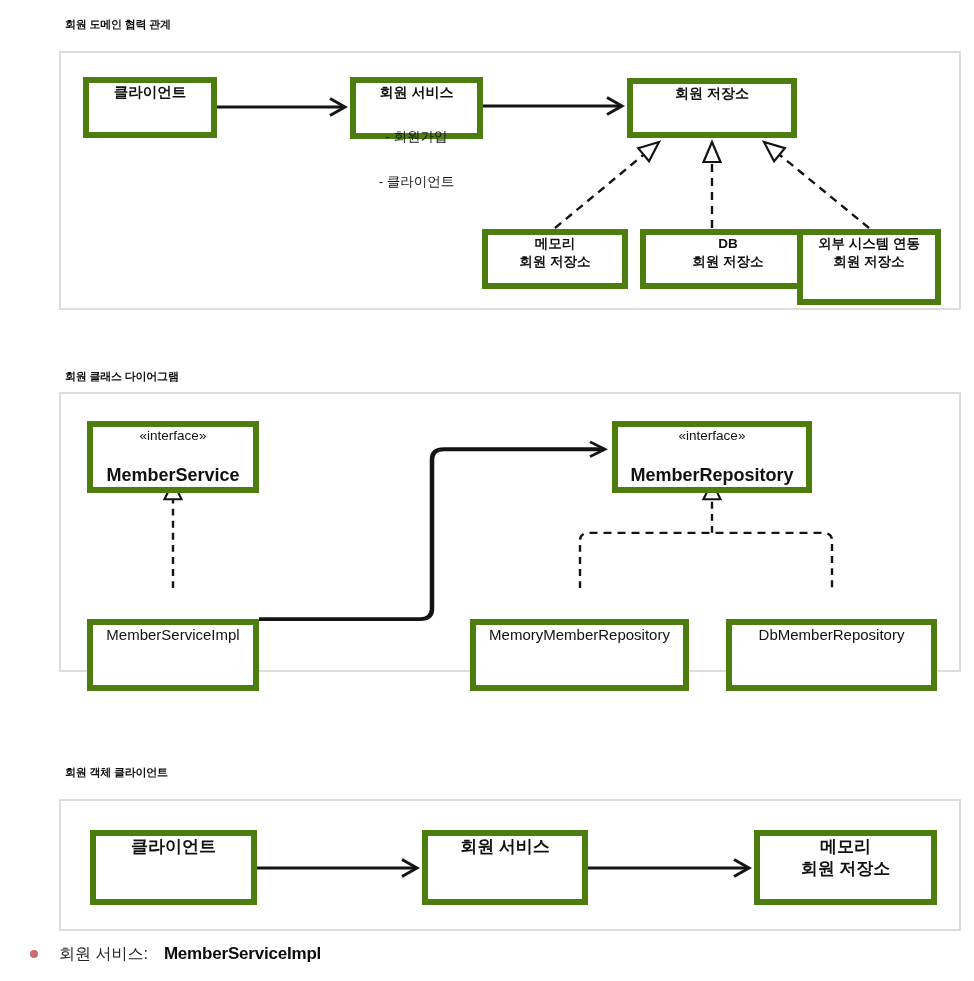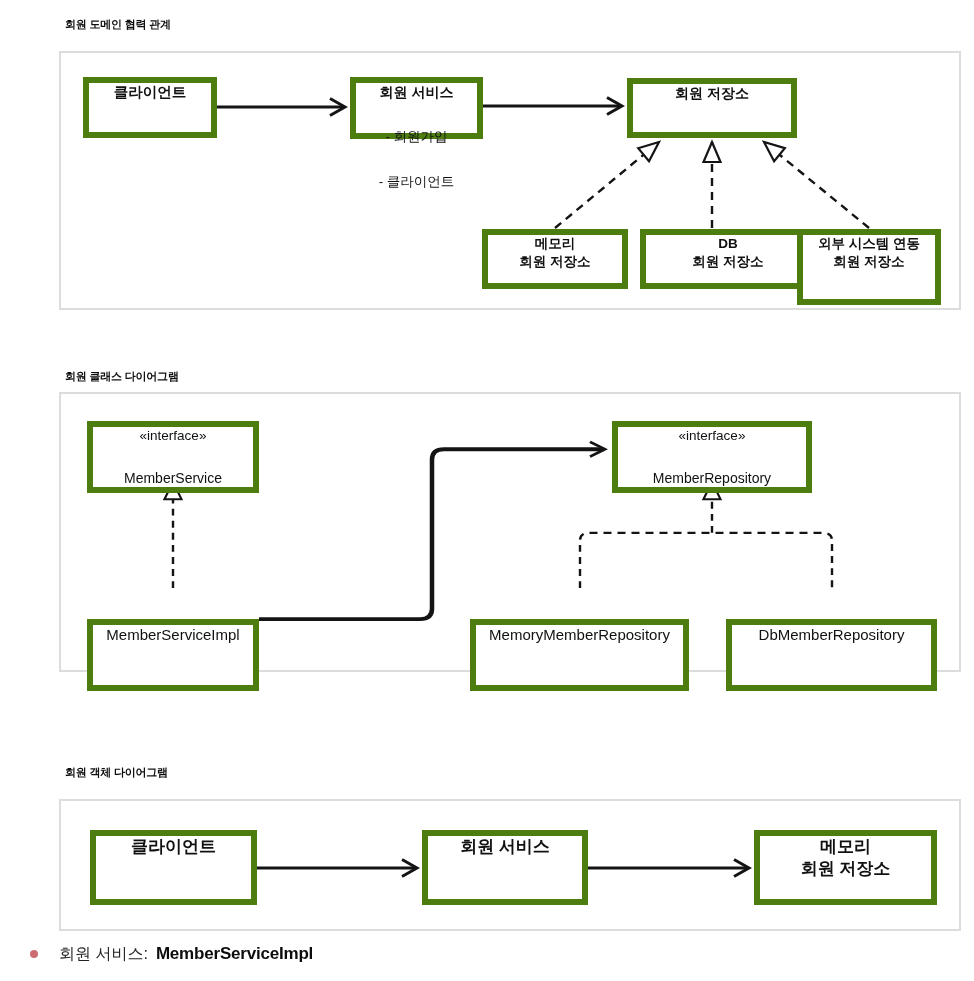--- a/index.html
+++ b/index.html
@@ -64,37 +64,37 @@
   #n-memstore { left: 421px; top: 176px; width: 146px; height: 60px; font-size: 13.5px; font-weight: 700; }
   #n-dbstore  { left: 579px; top: 176px; width: 176px; height: 60px; font-size: 13.5px; font-weight: 700; }
   #n-extstore { left: 736px; top: 176px; width: 144px; height: 76px; font-size: 13.5px; font-weight: 700; }
 
   
   #n-iface-service { left: 26px;  top: 27px;  width: 172px; height: 72px; font-size: 13.5px; }
   #n-impl-service  { left: 26px;  top: 225px; width: 172px; height: 72px; font-size: 15px; font-weight: 400; }
   #n-iface-repo    { left: 551px; top: 27px;  width: 200px; height: 72px; font-size: 13.5px; }
   #n-mem-repo      { left: 409px; top: 225px; width: 219px; height: 72px; font-size: 15px; font-weight: 400; }
   #n-db-repo       { left: 665px; top: 225px; width: 211px; height: 72px; font-size: 15px; font-weight: 400; }
-  .iface-name { font-weight: 400; font-size: 14px; }
+  .iface-name { font-weight: 700; font-size: 18px; }
 
   
   #n3-client  { left: 29px;  top: 29px; width: 167px; height: 75px; font-size: 17px; font-weight: 700; }
   #n3-service { left: 361px; top: 29px; width: 166px; height: 75px; font-size: 17px; font-weight: 700; }
   #n3-memory  { left: 693px; top: 29px; width: 183px; height: 75px; font-size: 17px; font-weight: 700; }
 
   
   #footnote {
     position: absolute;
     left: 59px; top: 944px;
     font-size: 16px;
     display: flex;
     align-items: baseline;
     white-space: nowrap;
   }
-  #footnote .label { font-weight: 400; color: #222222; margin-right: 8px; }
+  #footnote .label { font-weight: 400; color: #222222; margin-right: 16px; }
   #footnote .value { font-weight: 700; font-size: 17px; color: #0d0d0d; letter-spacing: -0.2px; }
   #bullet-dot {
     position: absolute;
     left: 30px; top: 950px;
     width: 8px; height: 8px;
     border-radius: 50%;
     background: #cc6b72;
   }
 </style>
 </head>
@@ -163,21 +163,21 @@
 
   <div class="node" id="n-iface-repo">
     <div class="plain">«interface»</div>
     <div class="iface-name">MemberRepository</div>
   </div>
 
   <div class="node" id="n-mem-repo">MemoryMemberRepository</div>
   <div class="node" id="n-db-repo">DbMemberRepository</div>
 </div>
 
-<h2 class="section-title" id="title-3">회원 객체 다이어그램</h2>
+<h2 class="section-title" id="title-3">회원 객체 클라이언트</h2>
 
 <div class="frame" id="frame-3">
   <svg class="connectors" viewBox="0 0 898 128" preserveAspectRatio="none" aria-hidden="true">
     <defs>
       <marker id="arr3" viewBox="0 0 22 22" markerWidth="22" markerHeight="22" refX="18" refY="11" orient="auto" markerUnits="userSpaceOnUse">
         <path d="M4,2.5 L19,11 L4,19.5" fill="none" stroke="#141414" stroke-width="3"></path>
       </marker>
     </defs>
     <line x1="196" y1="67" x2="355" y2="67" stroke="#141414" stroke-width="3" marker-end="url(#arr3)"></line>
     <line x1="527" y1="67" x2="687" y2="67" stroke="#141414" stroke-width="3" marker-end="url(#arr3)"></line>

